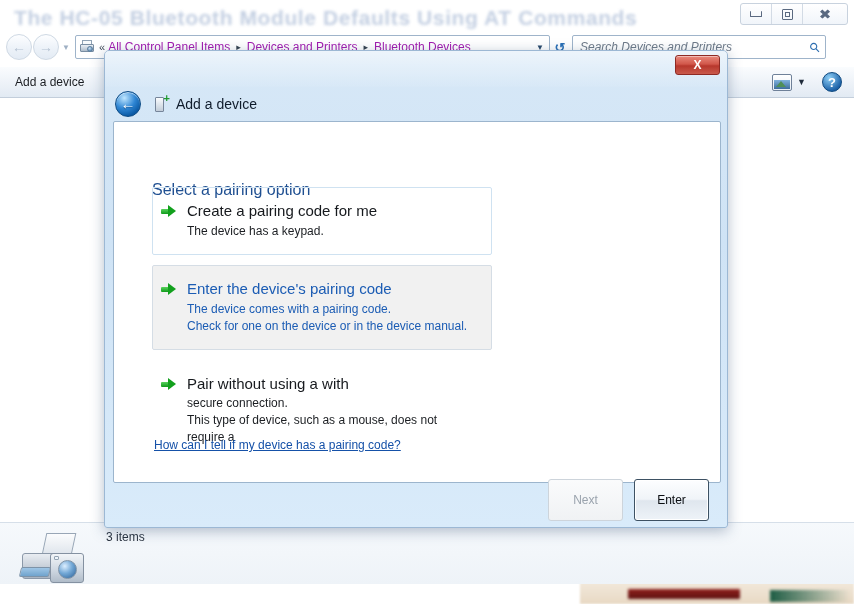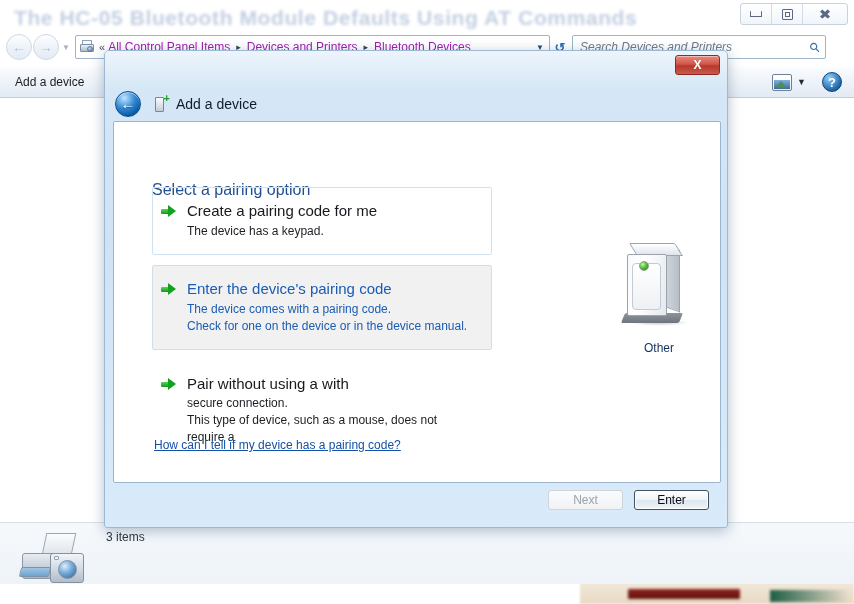--- a/index.html
+++ b/index.html
@@ -631,21 +631,21 @@
     position: absolute;
     left: 8px; right: 8px; bottom: 8px;
     height: 38px;
     display: flex;
     align-items: center;
     justify-content: flex-end;
     gap: 11px;
     padding-right: 10px;
   }
   .btn {
-    width: 75px; height: 20px;
+    width: 75px; height: 42px;
     font-size: 12px;
     border-radius: 3px;
     display: flex;
     align-items: center;
     justify-content: center;
   }
   .btn.disabled {
     color: #9aa3ad;
     border: 1px solid #cdd4db;
     background: linear-gradient(180deg,#fafbfc,#f0f2f4);
@@ -795,32 +795,20 @@
           </span>
           <div class="opt-title">Pair without using a with</div>
           <div class="opt-desc">secure connection.</div>
           <div class="opt-desc">This type of device, such as a mouse, does not require a</div>
         </div>
 
       </div>
 
       <a class="help-link" href="#">How can I tell if my device has a pairing code?</a>
 
-      <div class="other-device">
-        <div class="od-art">
-          <span class="od-shadow"></span>
-          <span class="od-base"></span>
-          <span class="od-side"></span>
-          <span class="od-top"></span>
-          <span class="od-front"></span>
-          <span class="od-bezel"></span>
-          <span class="od-led"></span>
-        </div>
-        <div class="od-label">Other</div>
-      </div>
 
     </div>
 
     <div class="dlg-footer">
       <div class="btn disabled">Next</div>
       <div class="btn default">Enter</div>
     </div>
   </div>
 
 </div>

